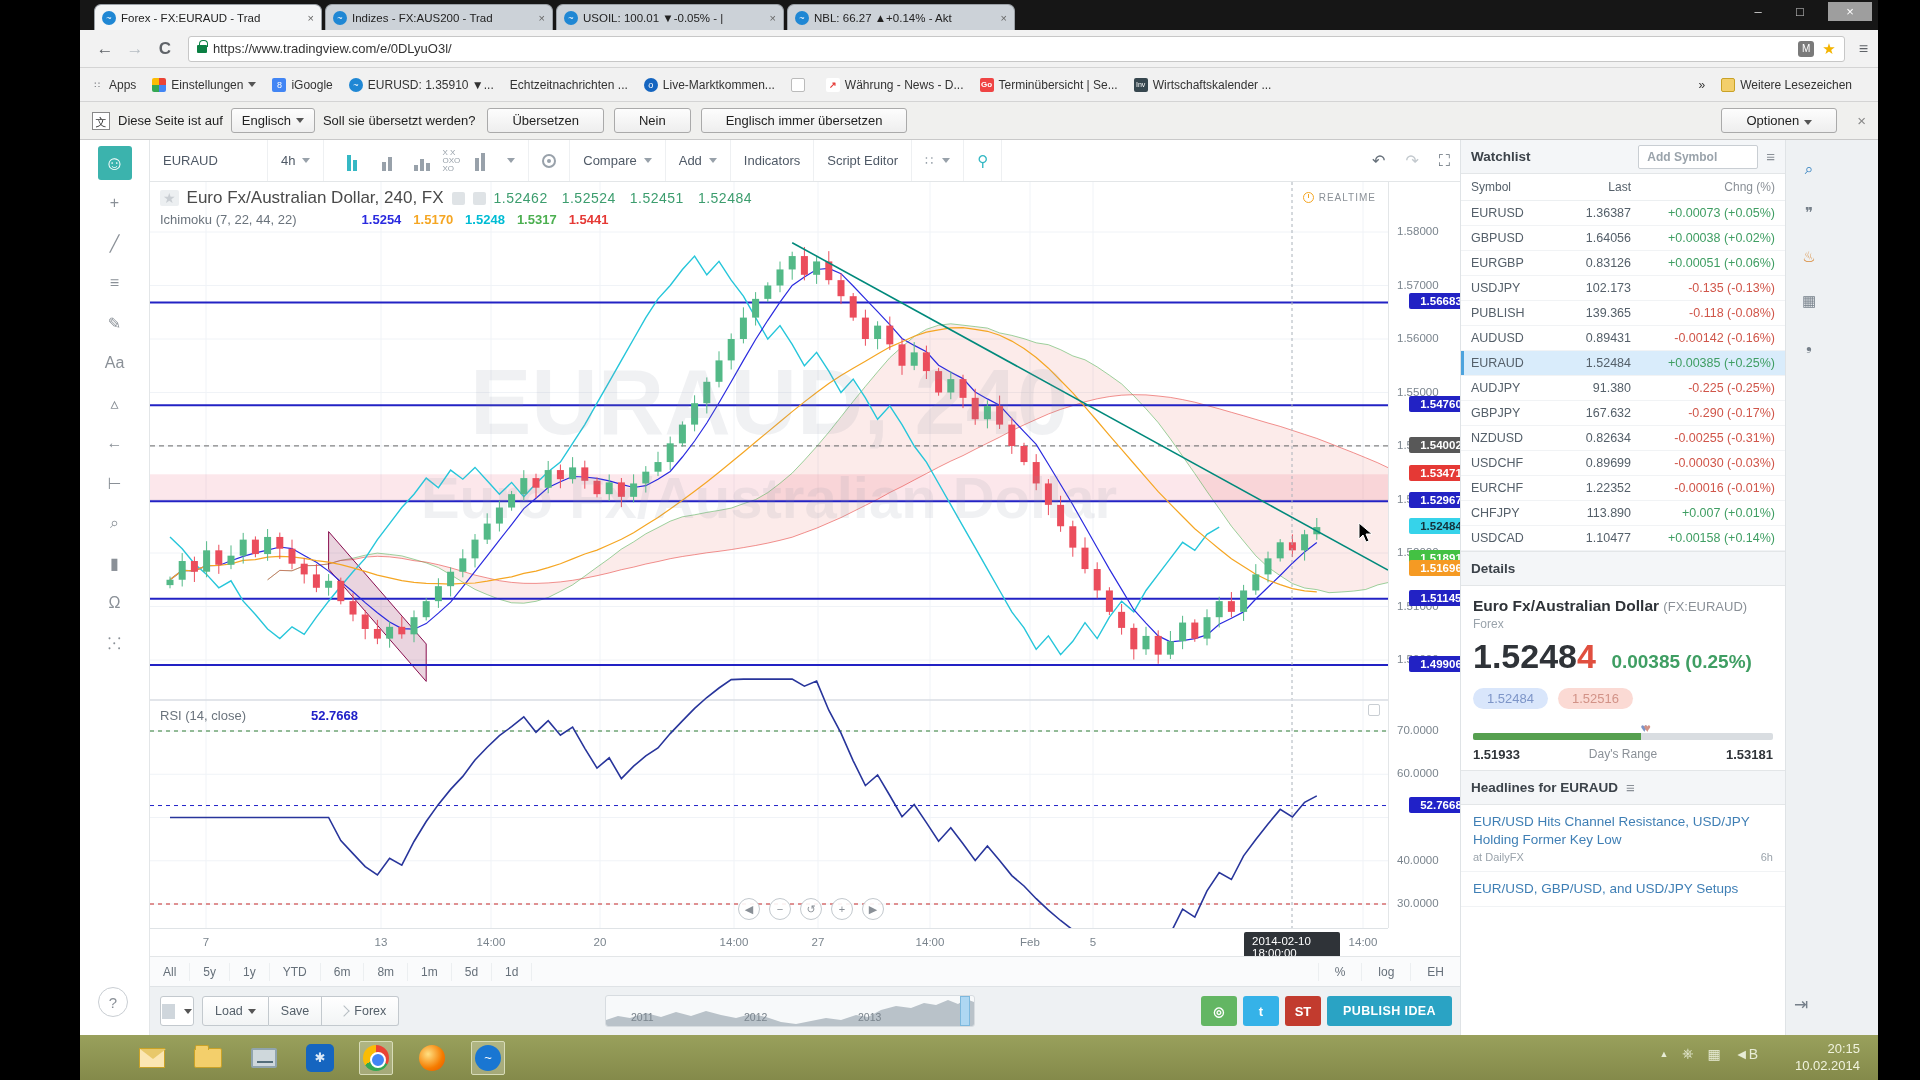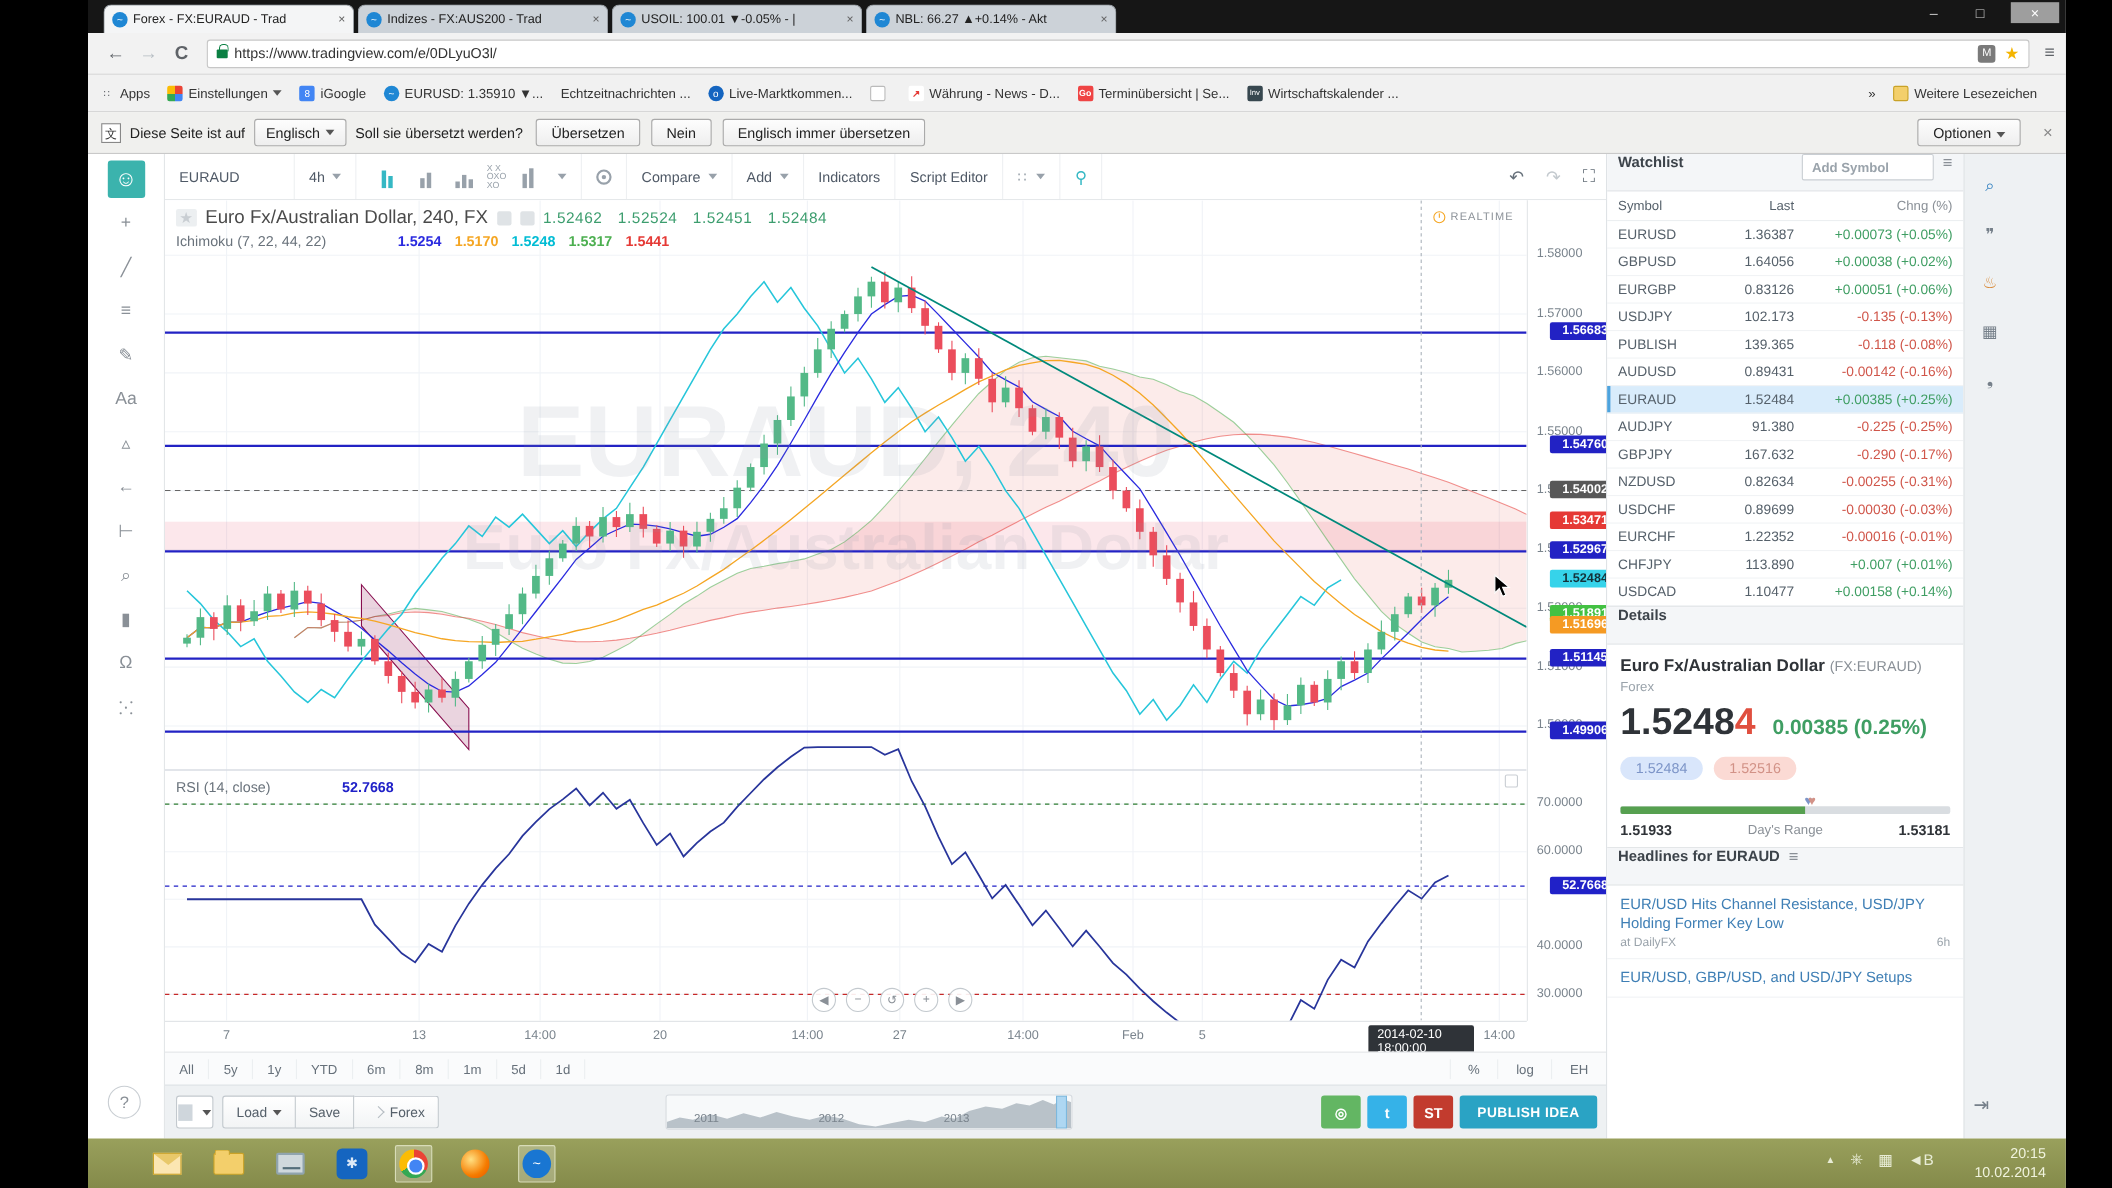--- a/index.html
+++ b/index.html
@@ -23,21 +23,21 @@
   .url-right{display:flex;align-items:center;gap:8px;margin-left:auto}
   .mcafee{width:16px;height:16px;background:#7a7a7a;color:#fff;border-radius:3px;font-size:10px;line-height:16px;text-align:center}
   .star{color:#f4b400;font-size:15px}
   .menu{color:#5f6368;font-size:16px;margin-left:6px}
   .bookmarks{position:absolute;left:0;top:68px;width:100%;height:34px;background:#f1f1f1;border-bottom:1px solid #d4d4d4;display:flex;align-items:center;padding:0 10px;font-size:12px;color:#333}
   .bm{display:flex;align-items:center;margin-right:16px;white-space:nowrap}
   .bm .bico{width:14px;height:14px;margin-right:5px;border-radius:2px;font-size:9px;line-height:14px;text-align:center;color:#fff}
   .caret{display:inline-block;width:0;height:0;border-left:4px solid transparent;border-right:4px solid transparent;border-top:5px solid #555;margin-left:5px}
   .bm-spacer{flex:1}
   .translatebar{position:absolute;left:0;top:102px;width:100%;height:38px;background:#f0f0ee;border-bottom:1px solid #c9c9c9;display:flex;align-items:center;padding:0 12px;font-size:13px;color:#222}
-  .tbtn{border:1px solid #aaa;border-radius:3px;background:linear-gradient(#fdfdfd,#eee);padding:4px 13px;margin-right:10px;white-space:nowrap}
+  .tbtn{border:1px solid #aaa;border-radius:3px;background:linear-gradient(#fdfdfd,#eee);padding:4px 24px;margin-right:10px;white-space:nowrap}
   .tsel{border:1px solid #aaa;border-radius:3px;background:linear-gradient(#fdfdfd,#eee);padding:4px 10px;margin:0 8px;display:flex;align-items:center}
   .tr-ico{width:18px;height:18px;border:1px solid #888;background:#fff;color:#333;font-size:11px;text-align:center;line-height:18px;margin-right:8px}
   
   .app{position:absolute;left:0;top:140px;width:100%;height:895px;background:#fff}
   .lefttools{position:absolute;left:0;top:0;width:70px;height:100%;border-right:1px solid #e3e6e8;background:#fff}
   .ltool{width:34px;height:34px;margin:6px auto;color:#8a9097;font-size:16px;display:flex;align-items:center;justify-content:center;border-radius:3px}
   .ltool.smiley{background:#3bb3ad;color:#fff;font-size:20px}
   .lhelp{position:absolute;left:18px;bottom:18px;width:30px;height:30px;border:1px solid #c9ced3;border-radius:50%;color:#8a9097;font-size:15px;display:flex;align-items:center;justify-content:center}
   .tvtoolbar{position:absolute;left:70px;top:0;width:1310px;height:42px;border-bottom:1px solid #e3e6e8;display:flex;align-items:center;font-size:13px;color:#4f5966;background:#fff}
   .tvt{padding:0 13px;height:100%;display:flex;align-items:center;border-right:1px solid #eef0f2;white-space:nowrap}
@@ -91,21 +91,21 @@
   .bbtn.last{border-radius:0 3px 3px 0;border-left:none}
   .chev{width:8px;height:8px;border-top:1px solid #b6bdc3;border-right:1px solid #b6bdc3;transform:rotate(45deg);margin:0 -2px 0 6px}
   .minitl{position:absolute;left:455px;top:8px;width:370px;height:32px;background:#f7f9fa;border:1px solid #d7dce0;border-radius:3px;overflow:hidden}
   .minitl .yr{position:absolute;bottom:3px;font-size:10.5px;color:#7a848d}
   .minitl .cur{position:absolute;right:4px;top:0;width:10px;height:100%;background:#aed7f2;border:1px solid #7db8dd}
   .bb-right{position:absolute;right:8px;top:9px;display:flex;gap:6px;align-items:center}
   .sqbtn{width:36px;height:30px;border-radius:3px;color:#fff;font-size:13px;font-weight:bold;display:flex;align-items:center;justify-content:center}
   .publish{height:30px;background:#2aa3c4;color:#fff;border-radius:3px;font-size:12.5px;font-weight:bold;padding:0 16px;display:flex;align-items:center;letter-spacing:0.4px}
   
   .rpanel{position:absolute;left:1380px;top:0;width:325px;height:895px;border-left:1px solid #dfe3e6;background:#fff;overflow:hidden}
-  .rphead{height:34px;background:#f4f6f8;border-bottom:1px solid #e3e6e8;display:flex;padding:0 10px;font-size:13.5px;font-weight:bold;color:#3c434a}
+  .rphead{height:34px;background:#f4f6f8;border-bottom:1px solid #e3e6e8;display:flex;align-items:center;padding:0 10px;font-size:13.5px;font-weight:bold;color:#3c434a}
   .addsym{margin-left:auto;width:120px;height:24px;border:1px solid #c9ced3;border-radius:2px;font-size:12px;color:#9aa3ab;padding:0 8px;line-height:22px;background:#fff}
   .listico{margin-left:8px;color:#8a9097;font-size:15px}
   .wl-cols{display:flex;padding:6px 10px;font-size:12px;color:#8a9097;border-bottom:1px solid #eceff1}
   .wl-row{display:flex;padding:5px 10px;font-size:12.5px;border-bottom:1px solid #f1f3f5;align-items:center}
   .wl-row.sel{background:#d9ecfb;box-shadow:inset 3px 0 0 #4da3dd}
   .c-sym{width:78px;color:#55606a}
   .c-last{width:82px;text-align:right;color:#55606a}
   .c-chg{flex:1;text-align:right}
   .wl-row[data-dir="up"] .c-chg{color:#3f9e63}
   .wl-row[data-dir="down"] .c-chg{color:#d0564a}

